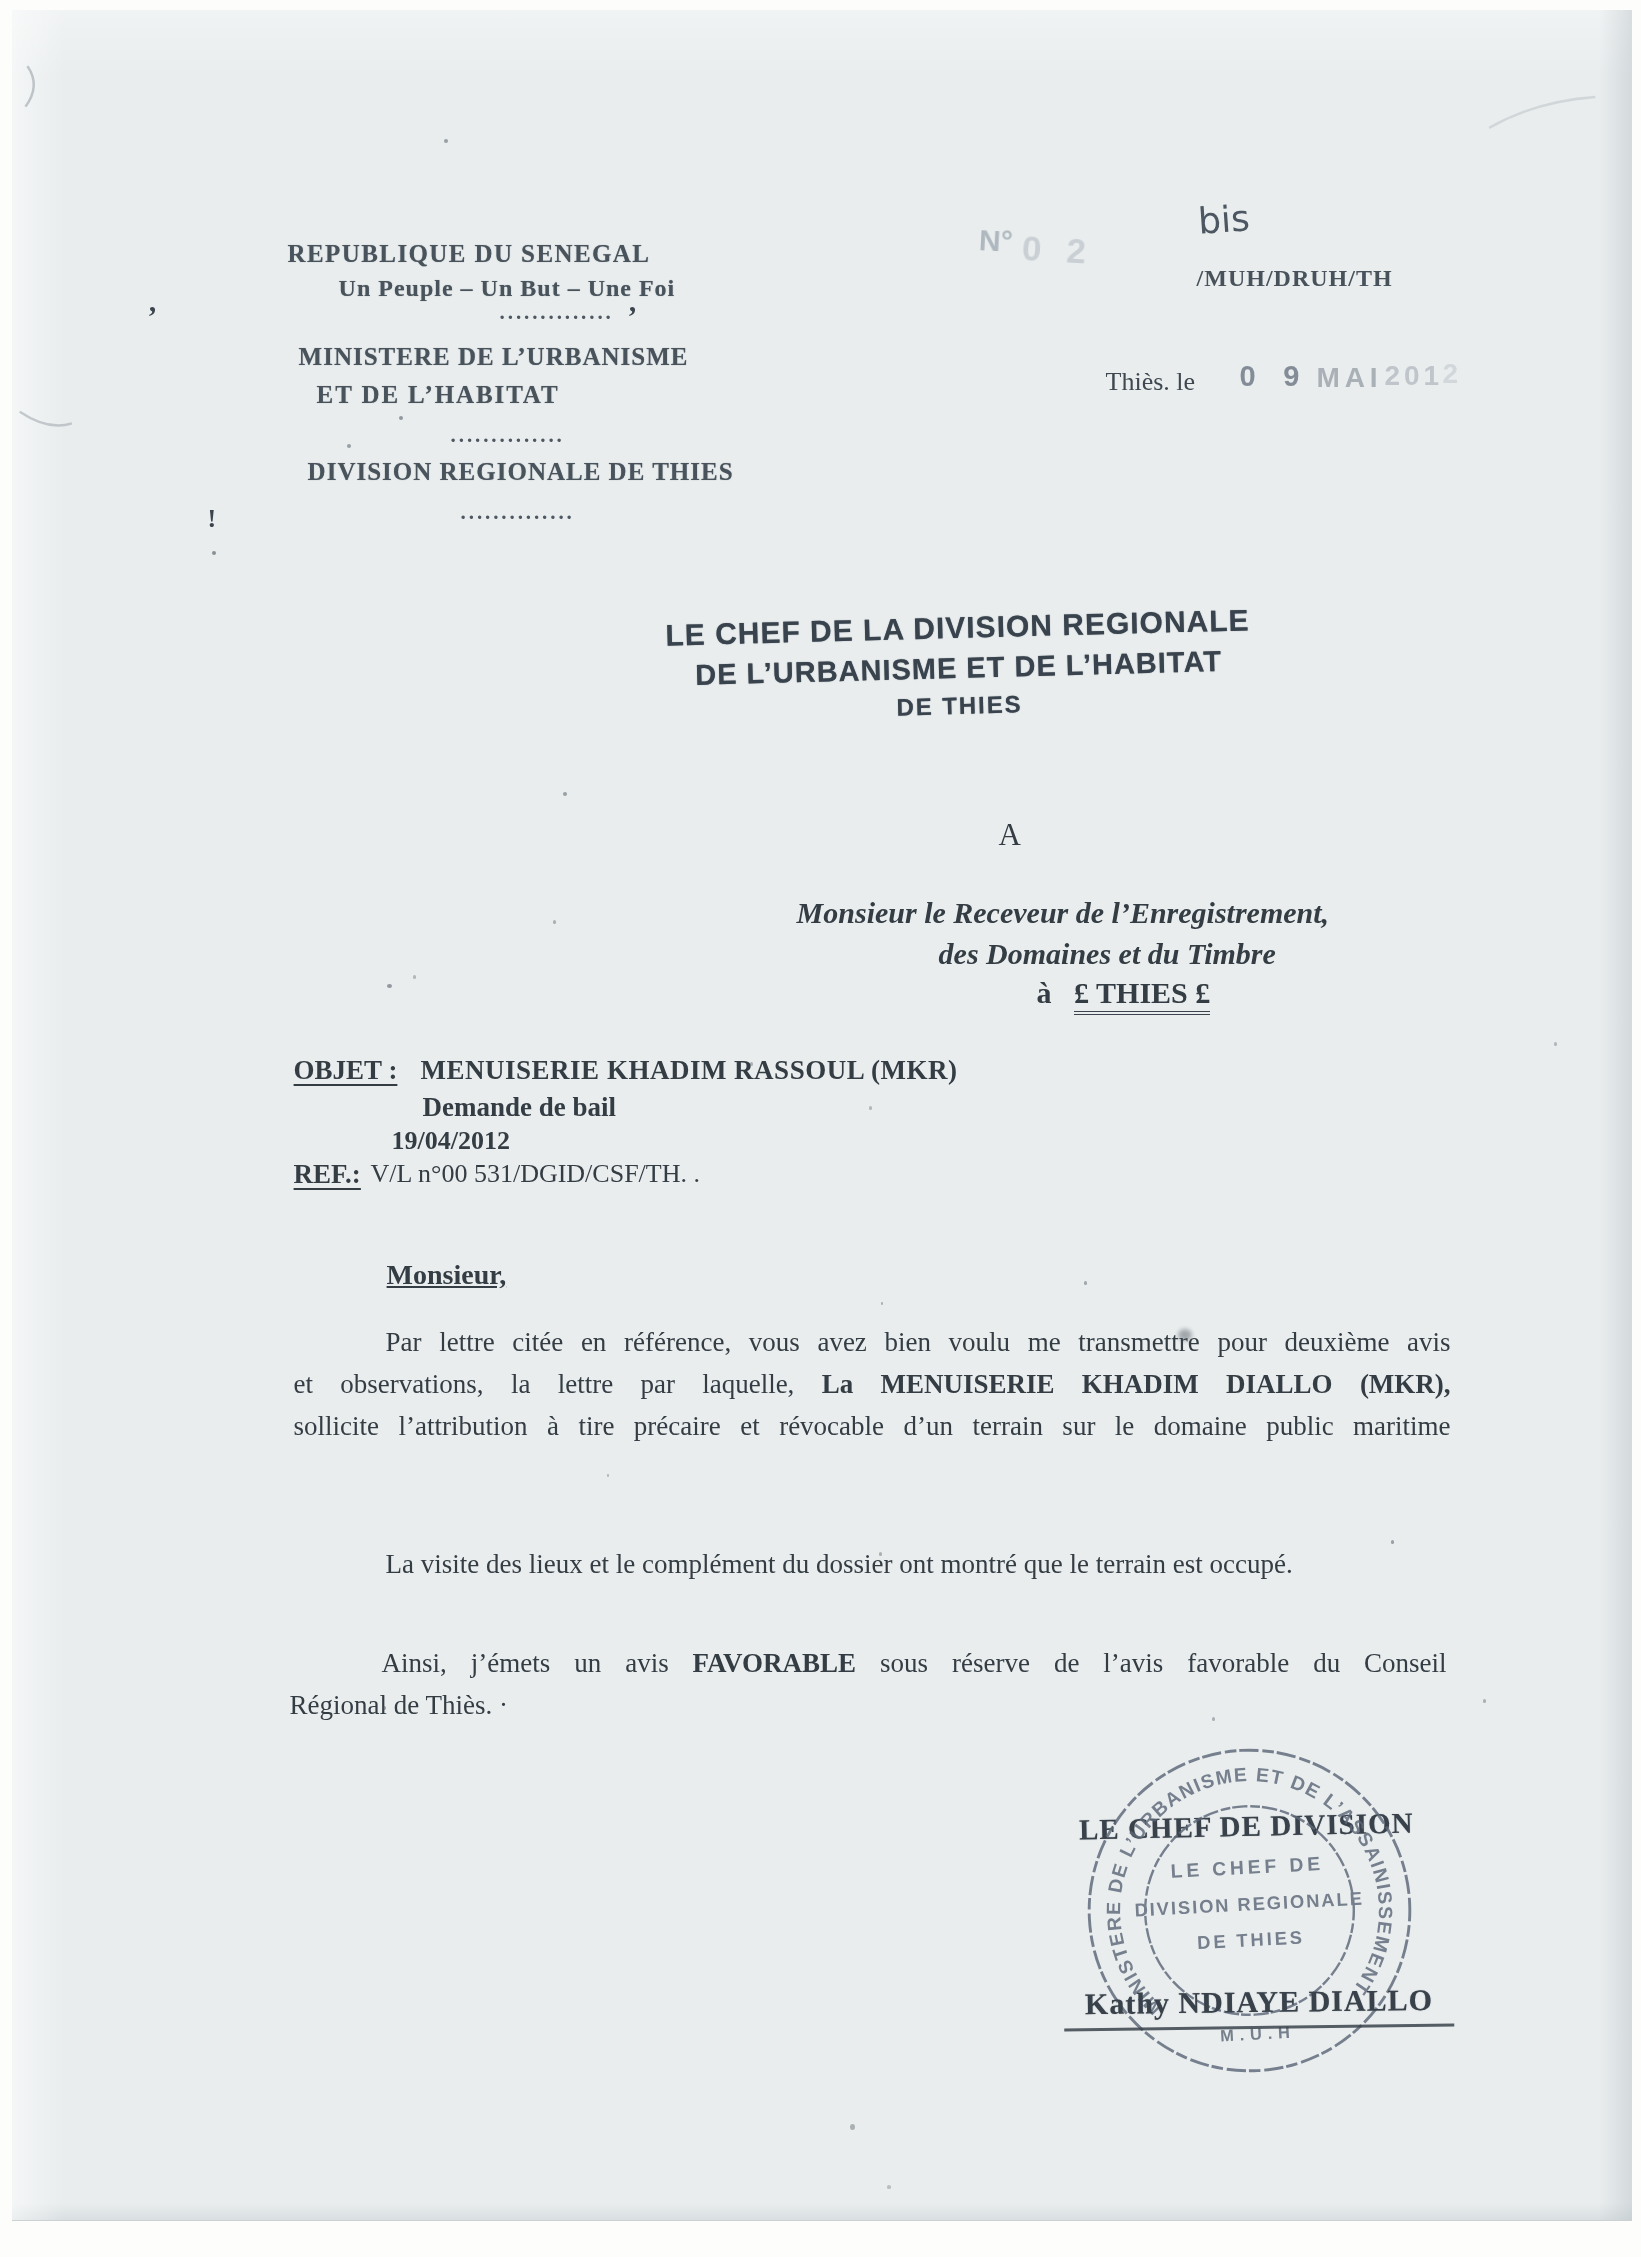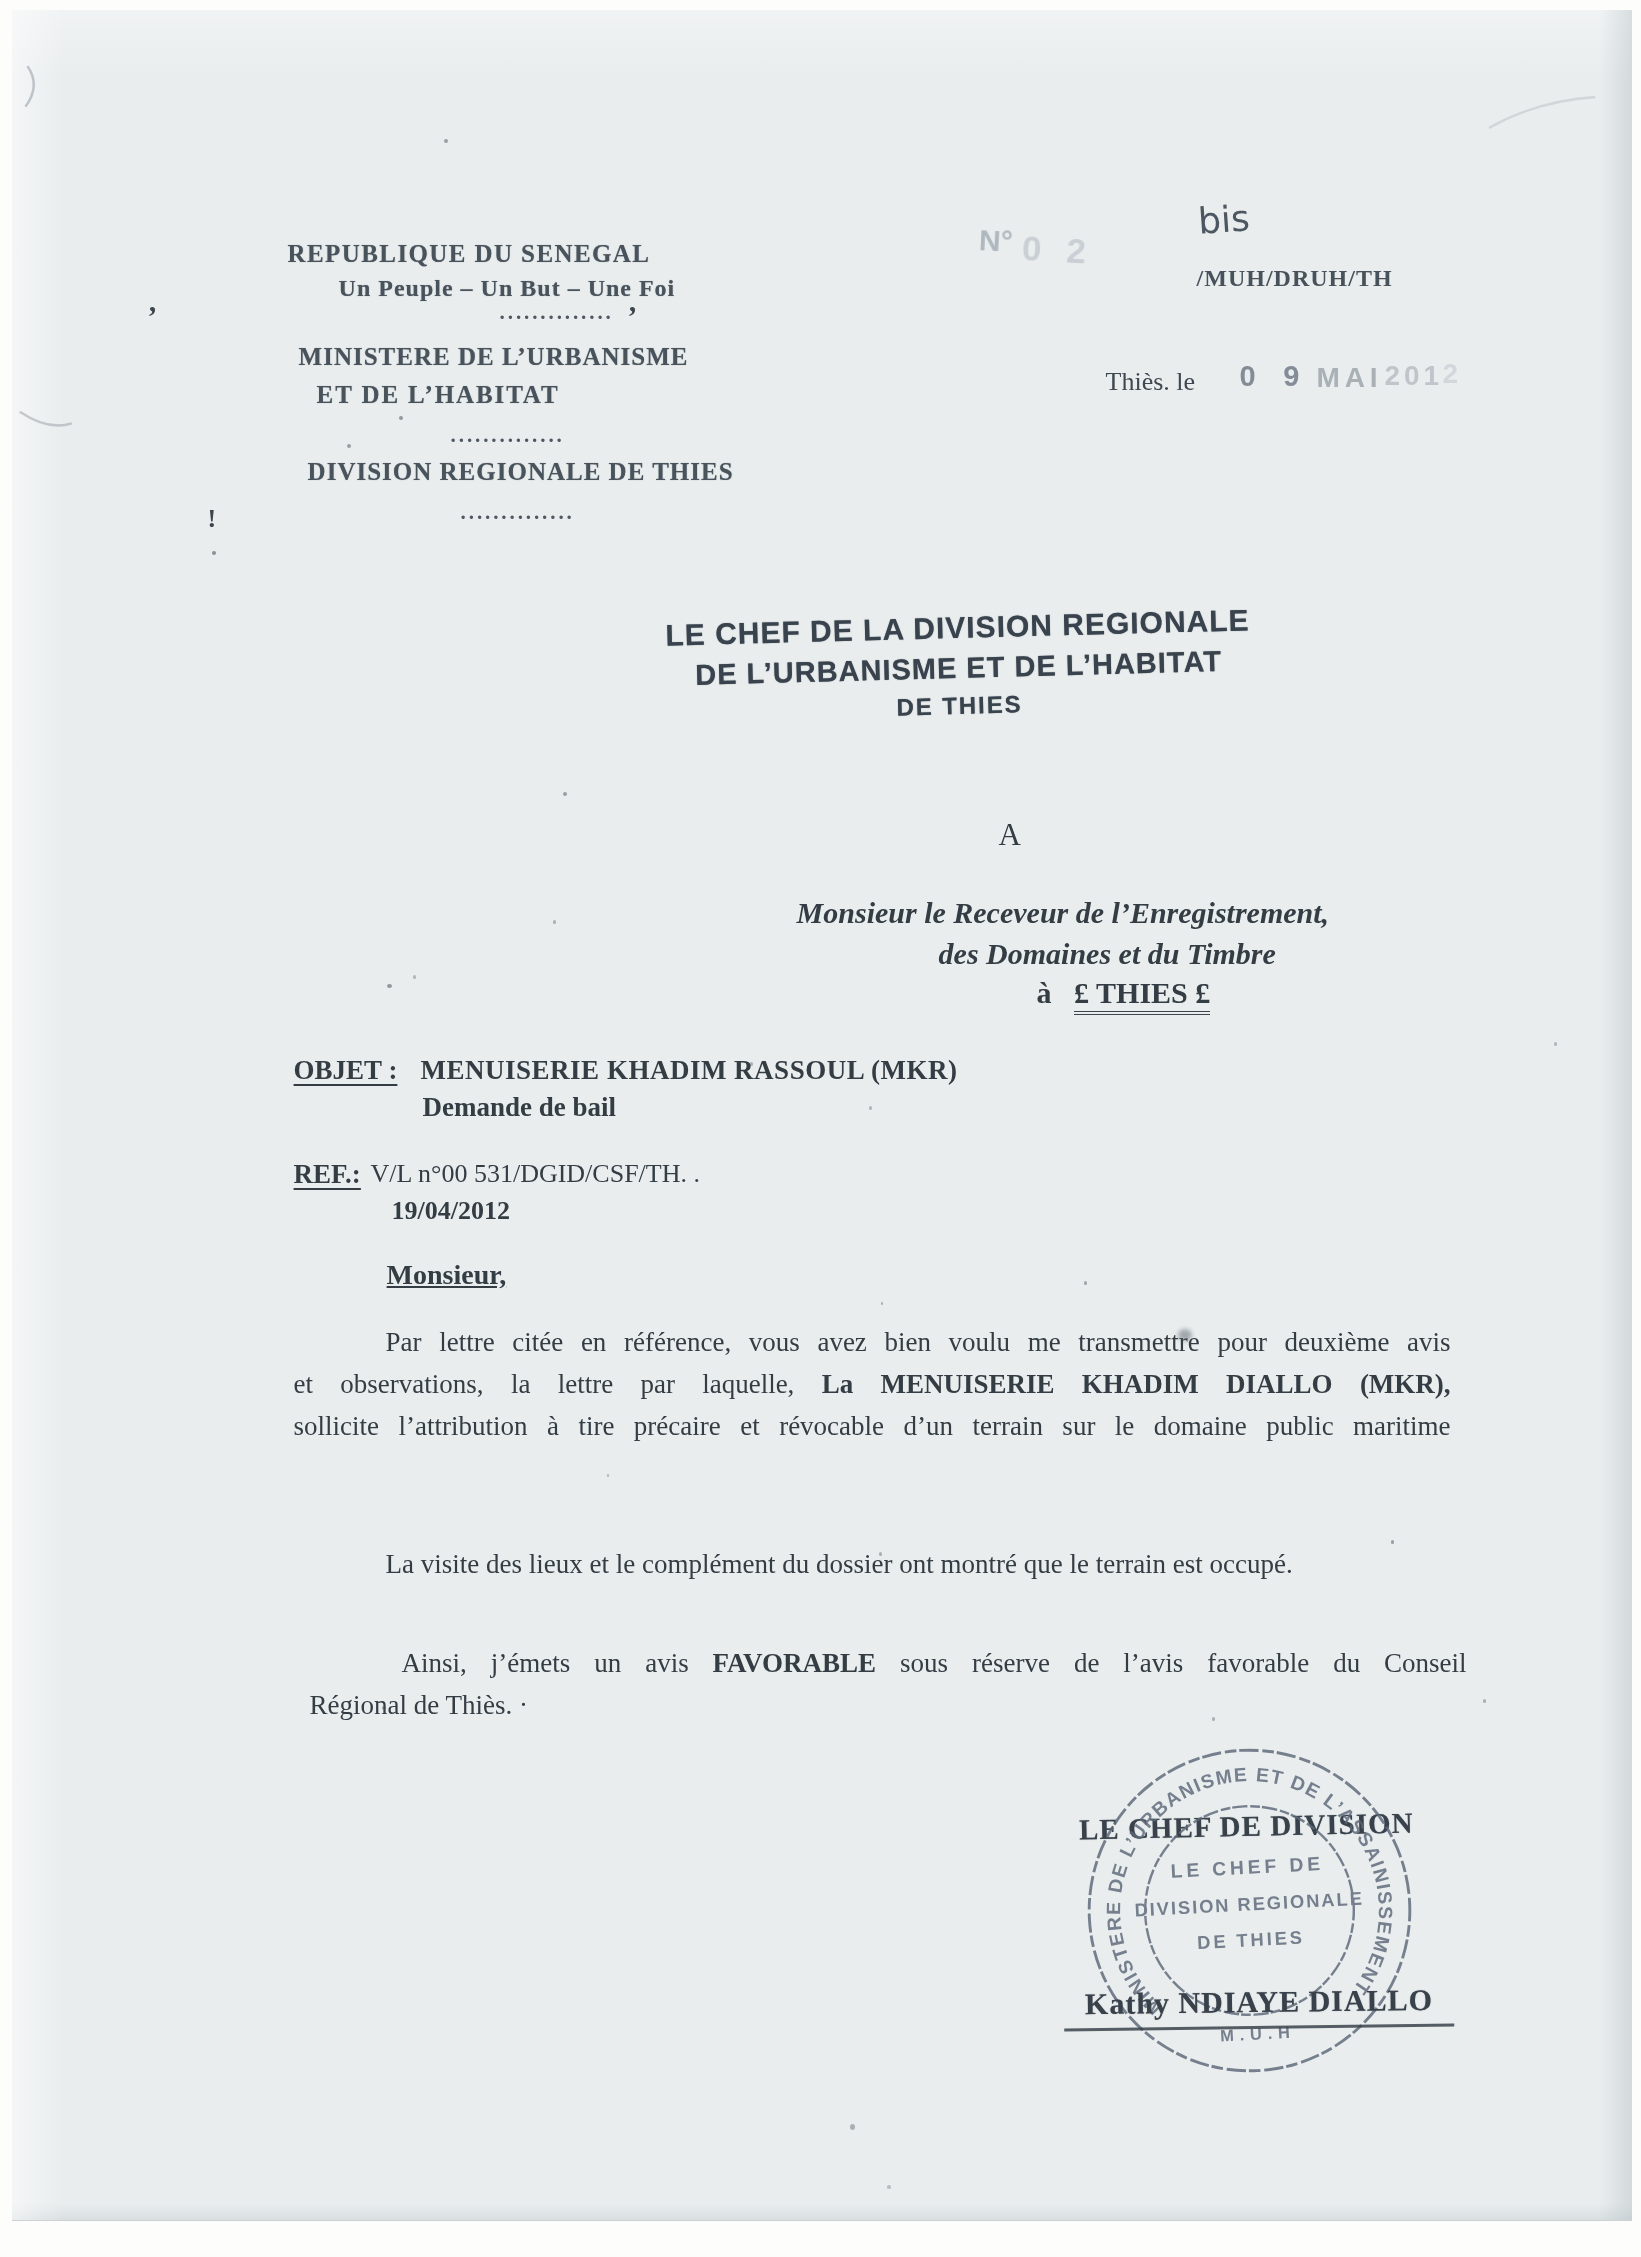--- a/index.html
+++ b/index.html
@@ -90,33 +90,33 @@
     <span>à</span>&nbsp;&nbsp;
     <span style="border-bottom:4.8px double #3c454d; padding-bottom:1.9px;">£ THIES £</span>
   </div>
 
   <div class="abs typed b ul" style="left:282px; top:1045px;">OBJET :</div>
   <div class="abs typed b" style="left:409px; top:1045px; letter-spacing:0.5px;">MENUISERIE KHADIM RASSOUL (MKR)</div>
   <div class="abs typed b" style="left:411px; top:1082px;">Demande de bail</div>
 
   <div class="abs typed b ul" style="left:282px; top:1149px;">REF.:</div>
   <div class="abs typed" style="left:359px; top:1149px; font-size:26px;">V/L n°00 531/DGID/CSF/TH. .</div>
-  <div class="abs typed b" style="left:380px; top:1186px; font-size:26px;">19/04/2012</div>
+  <div class="abs typed b" style="left:380px; top:1116px; font-size:26px;">19/04/2012</div>
 
   <div class="abs typed b" style="left:375px; top:1249px; font-size:28px;text-decoration:underline;">Monsieur,</div>
 
   <div class="para" style="left:282px; top:1311px;">
     <div class="jl indent"><span>Par lettre citée en référence, vous avez bien voulu me transmettre pour deuxième avis</span></div>
     <div class="jl"><span>et observations, la lettre par laquelle, </span><span class="b">La MENUISERIE KHADIM DIALLO (MKR),</span></div>
     <div class="jl"><span>sollicite l’attribution à tire précaire et révocable d’un terrain sur le domaine public maritime</span></div>
   </div>
 
   <div class="para indent" style="left:282px; top:1533px; text-align:left;">La visite des lieux et le complément du dossier ont montré que le terrain est occupé.</div>
 
-  <div class="para" style="left:298px; top:1632px;">
+  <div class="para" style="left:278px; top:1632px;">
     <div class="jl indent"><span>Ainsi, j’émets un avis </span><span class="b">FAVORABLE</span><span> sous réserve de l’avis favorable du Conseil</span></div>
     <div style="text-align:left;"><span>Régional de Thiès. ·</span></div>
   </div>
 
   <div class="abs typed b" style="left:1067px; top:1800px; font-size:29px; letter-spacing:1px; color:#39424b; transform:rotate(-1.2deg); text-shadow:0 0 1px rgba(57,66,75,.5);">LE CHEF DE DIVISION</div>
 
   <svg class="abs" style="left:1054px; top:1717px; transform:rotate(-3deg); opacity:.82;" width="367" height="367" viewBox="0 0 380 380">
     <defs>
       <path id="ringPath" d="M 95.2,284.8 A 134,134 0 1 1 284.8,284.8" fill="none"></path>
     </defs>

